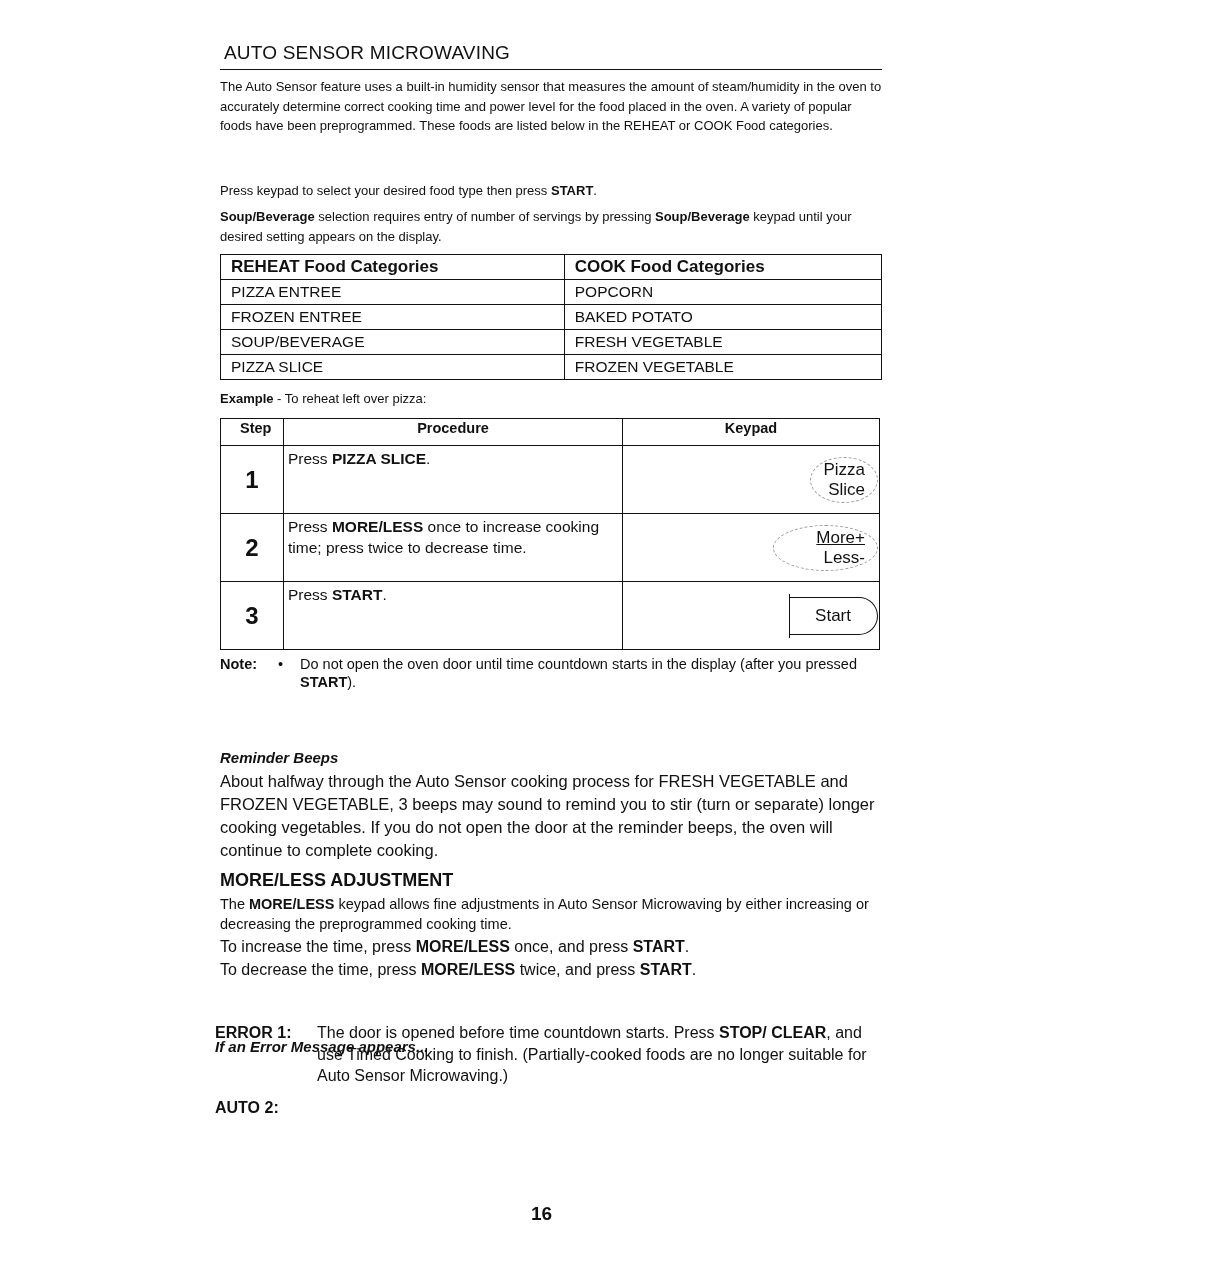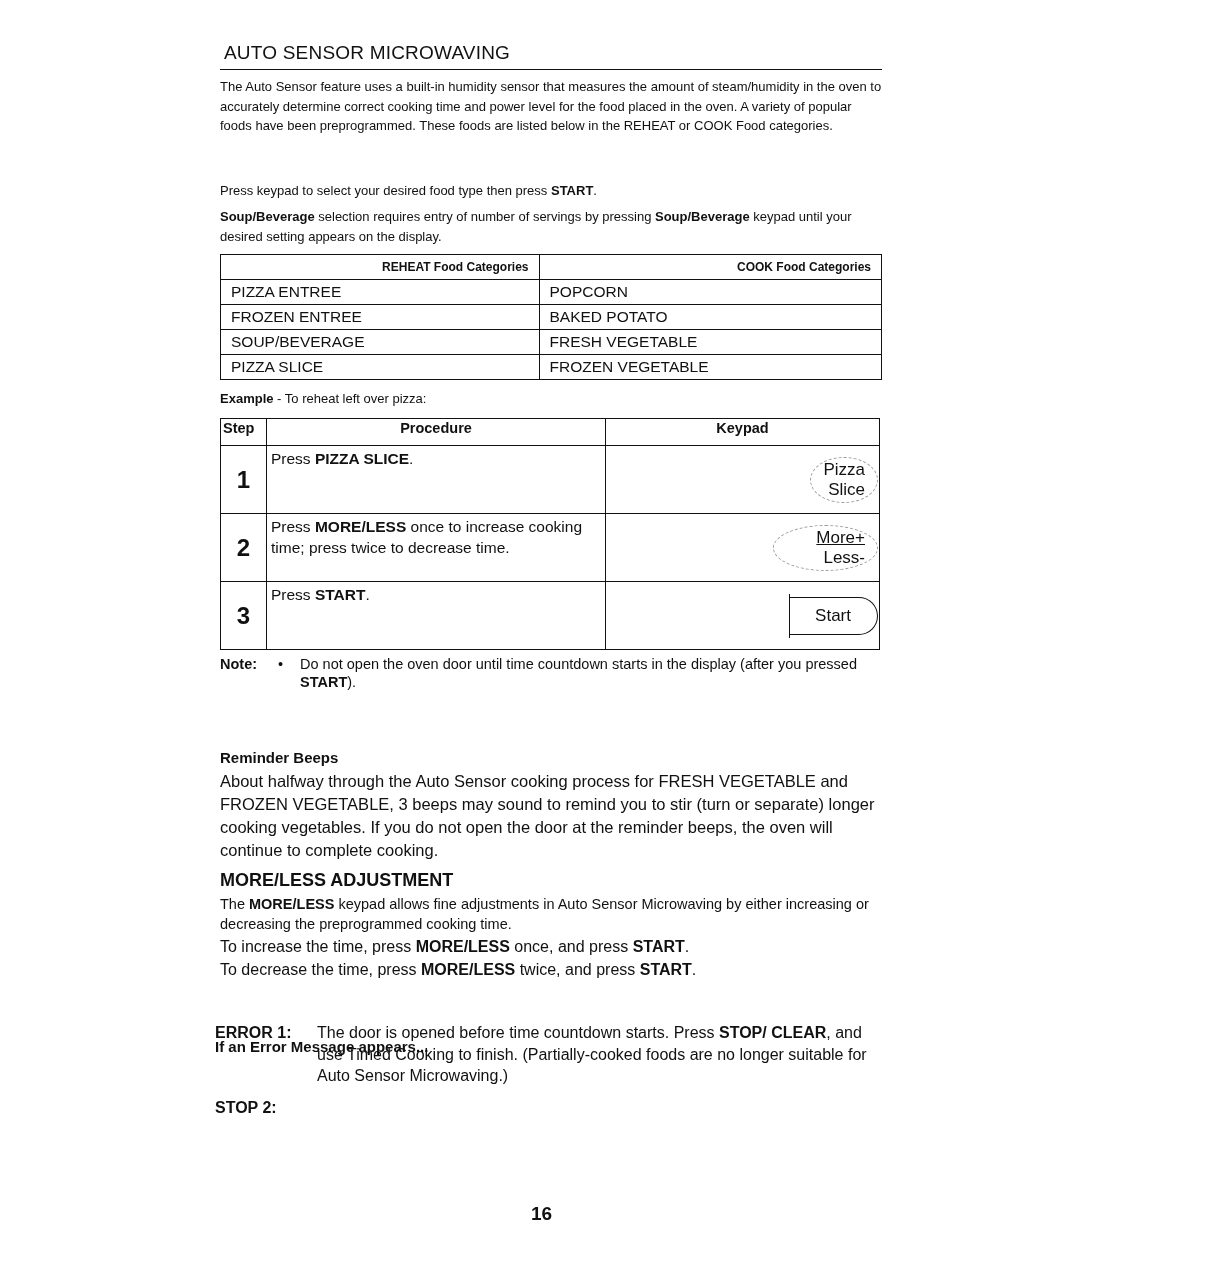--- a/index.html
+++ b/index.html
@@ -5,38 +5,38 @@
   html, body { margin: 0; padding: 0; background: #ffffff; }
   body { width: 1220px; height: 1284px; position: relative; font-family: "Liberation Sans", sans-serif; color: #111; }
   .page { position: absolute; left: 220px; top: 0; width: 662px; }
   h1 { position: absolute; left: 0; top: 38px; margin: 4px; font-size: 19px; font-weight: normal; letter-spacing: 0.2px; }
   .rule { position: absolute; left: 0; top: 69px; width: 662px; height: 0; border-top: 1.5px solid #111; }
   .p { position: absolute; left: 0; margin: 0; font-size: 13px; line-height: 19.5px; }
   b { font-weight: bold; }
   table { border-collapse: collapse; position: absolute; left: 0; }
   .cat { top: 254px; width: 662px; font-size: 15.5px; }
   .cat td, .cat th { border: 1.5px solid #111; height: 24px; padding: 0 10px; text-align: left; font-weight: normal; }
-  .cat th { text-align: right; font-weight: bold; font-size: 12px; }
+  .cat th { text-align: left; font-weight: bold; font-size: 17px; }
   .ex-label { top: 389px; }
   .steps { top: 418px; width: 660px; font-size: 15.5px; }
   .steps td, .steps th { border: 1.5px solid #111; vertical-align: top; }
   .steps th { height: 24px; font-size: 14.5px; font-weight: bold; }
   .steps .num { width: 42px; font-size: 24px; font-weight: bold; text-align: center; vertical-align: middle; }
   .steps .proc { width: 330px; padding: 2px 4px; line-height: 21px; }
   .steps .key { text-align: right; vertical-align: middle; }
   .kbtn { display: inline-block; font-size: 17px; line-height: 20px; padding: 2px 12px; border: 1px dashed #999; border-radius: 50%; }
   .startbtn { display: inline-block; position: relative; padding: 8px 26px 8px 26px; font-size: 17px; border-top: 1.5px solid #111; border-bottom: 1.5px solid #111; border-right: 1.5px solid #111; border-radius: 0 40px 40px 0; }
   .startbtn::before { content: ""; position: absolute; left: 0; top: -4px; bottom: -4px; border-left: 1.5px solid #111; }
   .note { position: absolute; top: 656px; left: 0; font-size: 14.5px; line-height: 17.5px; }
   .note .lbl { position: absolute; left: 0; top: 0; font-weight: bold; }
   .note ul { list-style: none; margin: 0; padding: 0; position: absolute; left: 58px; width: 600px; }
   .note li { position: relative; padding-left: 22px; }
   .note li::before { content: "•"; position: absolute; left: 0; }
   h2 { position: absolute; left: 0; margin: 0; font-size: 18px; font-weight: bold; }
-  h3 { position: absolute; left: 0; margin: 0; font-size: 15px; font-weight: bold; }
+  h3 { position: absolute; left: 0; margin: 0; font-size: 15px; font-weight: bold; font-style: italic; }
   .err { position: absolute; left: -5px; width: 670px; font-size: 16px; line-height: 21.5px; }
   .err .lbl { position: absolute; left: 0; top: 0; font-weight: bold; }
   .err .txt { margin-left: 102px; }
   .pagenum { position: absolute; left: 531px; top: 1203px; font-size: 19px; font-weight: bold; }
 </style>
 </head>
 <body>
 
 <div class="page">
   <h1>AUTO SENSOR MICROWAVING</h1>
@@ -71,21 +71,21 @@
           <td>FROZEN VEGETABLE</td>
         </tr>
   </tbody>
     </table>
 
   <p class="p ex-label"><b>Example</b><span> - To reheat left over pizza:</span></p>
 
   <table class="steps">
     <tbody>
         <tr>
-      <th style="width:42px;text-align:left;padding-left:2px;">Step</th>
+      <th style="width:42px;text-align:left;padding-left:19px;">Step</th>
       <th>Procedure</th>
       <th>Keypad</th>
     </tr>
     <tr style="height:68px;">
       <td class="num">1</td>
       <td class="proc"><span>Press </span><b>PIZZA SLICE</b><span>.</span></td>
       <td class="key">
         <span class="kbtn"><span>Pizza</span><br><span>Slice</span></span>
       </td>
     </tr>
@@ -120,17 +120,17 @@
   <p class="p" style="top:894px;width:662px;font-size:14.5px;line-height:20px;"><span>The </span><b>MORE/LESS</b><span> keypad allows fine adjustments in Auto Sensor Microwaving by either increasing or decreasing the preprogrammed cooking time.</span></p>
   <p class="p" style="top:937px;font-size:16px;"><span>To increase the time, press </span><b>MORE/LESS</b><span> once, and press </span><b>START</b><span>.</span></p>
   <p class="p" style="top:960px;font-size:16px;"><span>To decrease the time, press </span><b>MORE/LESS</b><span> twice, and press </span><b>START</b><span>.</span></p>
 
   <h3 style="top:1038px;left:-5px;">If an Error Message appears...</h3>
   <div class="err" style="top:1022px;">
     <span class="lbl">ERROR 1:</span>
     <div class="txt"><span>The door is opened before time countdown starts. Press </span><b>STOP/ CLEAR</b><span>, and use Timed Cooking to finish. (Partially-cooked foods are no longer suitable for Auto Sensor Microwaving.)</span></div>
   </div>
   <div class="err" style="top:1097px;">
-    <span class="lbl">STOP 2:</span>
+    <span class="lbl">AUTO 2:</span>
   </div>
 </div>
 
 <div class="pagenum">16</div>
 
 </body></html>

